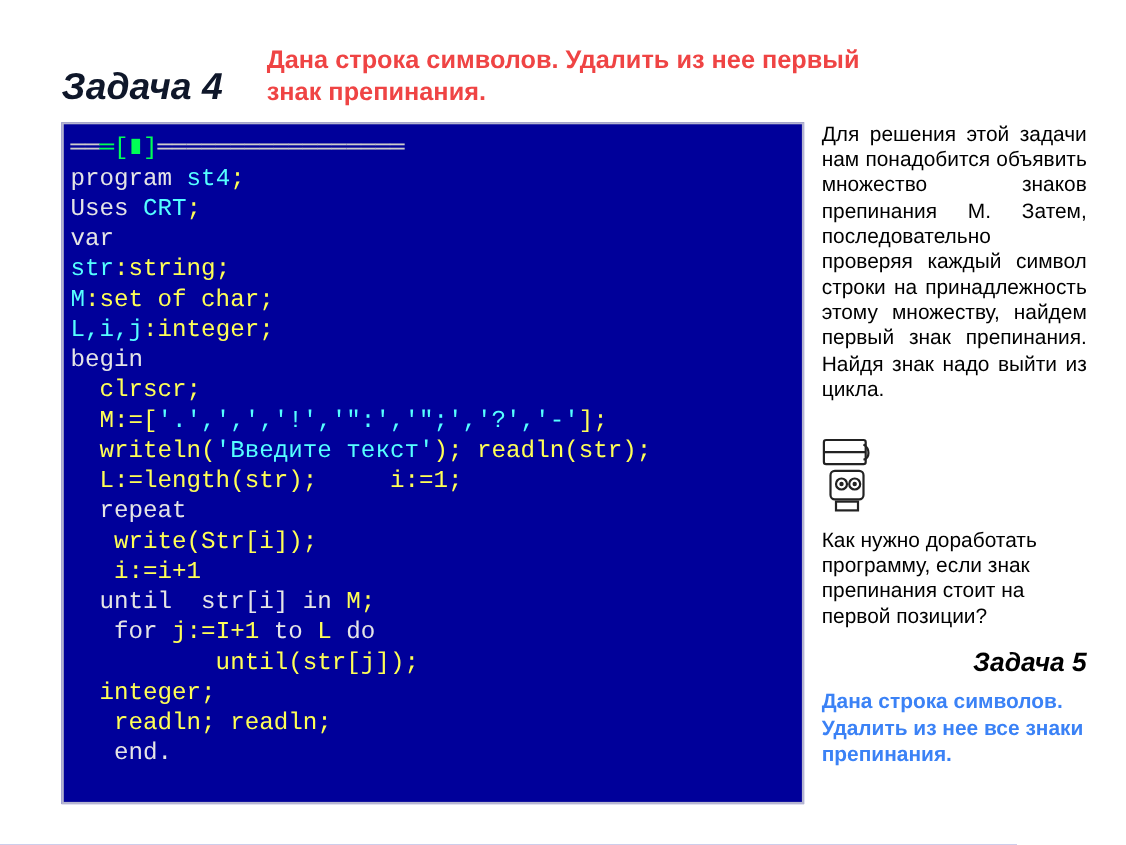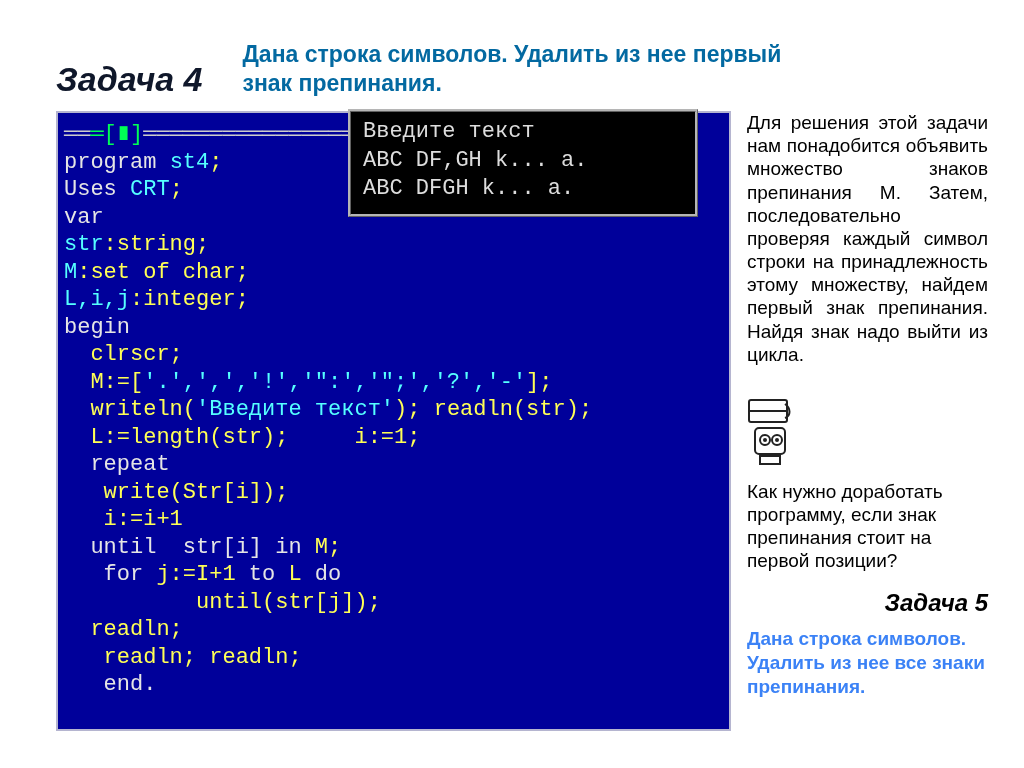--- a/index.html
+++ b/index.html
@@ -26,21 +26,21 @@
     font-size: 34px;
     font-weight: 900;
     color: #0f172a;
     font-style: italic;
     white-space: nowrap;
     margin-top: 20px;
   }
   .task-desc {
     font-size: 23px;
     font-weight: 900;
-    color: #0369a1;
+    color: #ef4444;
     line-height: 1.25;
     max-width: 540px;
   }
   .content-row {
     display: flex;
     gap: 16px;
     align-items: flex-start;
   }
   .code-col {
     width: 675px;
@@ -148,27 +148,24 @@
 <span class="op">  clrscr;</span>
 <span class="op">  M:=[</span><span class="str">'.',',','!','":','";','?','-'</span><span class="op">];</span>
 <span class="op">  writeln(</span><span class="str">'Введите текст'</span><span class="op">); readln(str);</span>
 <span class="op">  L:=length(str);     i:=1;</span>
 <span class="kw">  repeat</span>
 <span class="op">   write(Str[i]);</span>
 <span class="op">   i:=i+1</span>
 <span class="kw">  until  str[i] </span><span class="kw">in</span><span class="op"> M;</span>
 <span class="kw">   for </span><span class="op">j:=I+1 </span><span class="kw">to </span><span class="op">L </span><span class="kw">do</span>
 <span class="op">          until(str[j]);</span>
-<span class="op">  readln;</span>
+<span class="op">  integer;</span>
 <span class="op">   readln; readln;</span>
 <span class="kw">   end.</span></div>
 
-      <div class="console"><span>Введите текст</span>
-<span>ABC DF,GH k... a.</span>
-<span>ABC DFGH k... a.</span></div>
     </div>
 
     <div class="right-col">
       <div class="explain">Для решения этой задачи нам понадобится объявить множество знаков препинания M. Затем, последовательно проверяя каждый символ строки на принадлежность этому множеству, найдем первый знак препинания. Найдя знак надо выйти из цикла.</div>
 
       <div class="hint-row">
         <div class="clipart">
           <svg viewBox="0 0 46 70" width="46" height="70">
             <rect x="2" y="2" width="38" height="22" rx="2" fill="#fff" stroke="#222" stroke-width="2"></rect>
             <path d="M2 13 L40 13" stroke="#222" stroke-width="2"></path>

